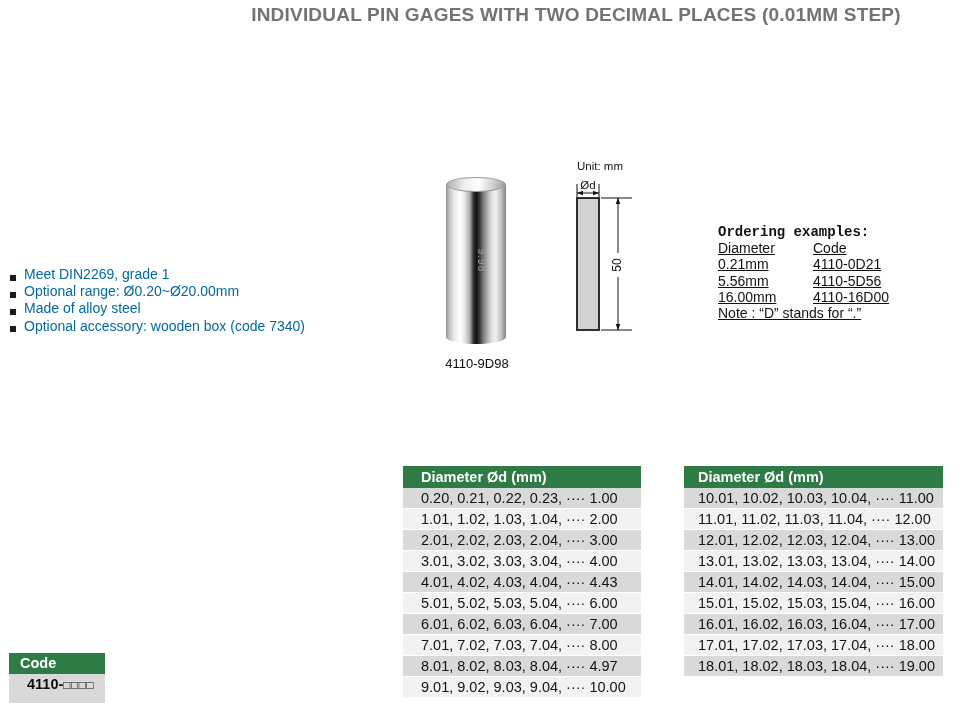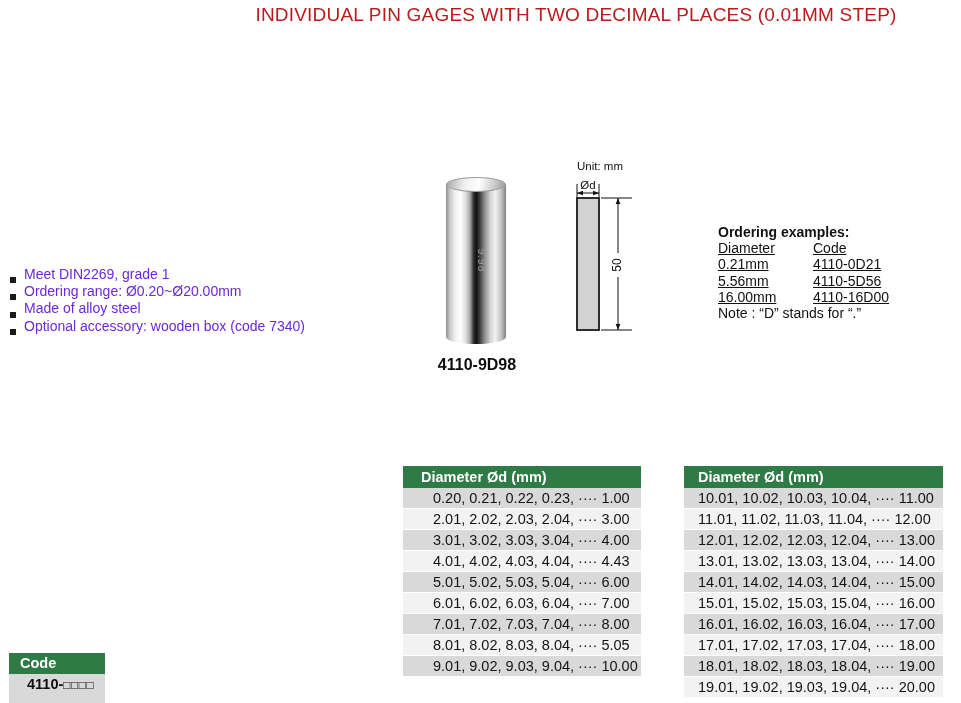--- a/index.html
+++ b/index.html
@@ -11,34 +11,34 @@
     color: #111;
     overflow: hidden;
   }
 
   
   .page-title {
     position: absolute;
     top: 4px; left: 195px; right: 4px;
     text-align: center;
     font-size: 19px;
-    font-weight: normal;
+    font-weight: bold;
     letter-spacing: 0.2px;
-    color: #b91c1c;
+    color: #737373;
     white-space: nowrap;
   }
 
   
   .features { position: absolute; left: 8px; top: 266px; }
   .feature-item {
     display: flex;
-    align-items: flex-end;
+    align-items: center;
     font-size: 14px;
     line-height: 17.2px;
-    color: #6d28d9;
+    color: #0369a1;
     white-space: nowrap;
   }
   .bullet-square {
     width: 6px; height: 6px;
     background: #1a1a1a;
     margin: 6px 8px 0 2px;
     flex: none;
   }
   .feature-bold { font-weight: normal; }
 
@@ -66,49 +66,49 @@
     position: absolute; left: 24px; top: 78px;
     transform: rotate(90deg);
     font-size: 10px;
     letter-spacing: 1px;
     color: #9b9b9b;
     z-index: 3;
   }
   .pin-caption {
     position: absolute; left: 416px; top: 356px; width: 122px;
     text-align: center;
-    font-size: 16px;
-    font-weight: bold;
+    font-size: 13px;
+    font-weight: normal;
     color: #0d0d0d;
   }
 
   
   .tech-drawing { position: absolute; left: 565px; top: 157px; }
 
   
   .ordering { position: absolute; left: 718px; top: 224px; font-size: 14px; line-height: 16.2px; }
-  .ordering-heading { font-weight: bold; }
+  .ordering-heading { font-weight: bold; font-family: Liberation Mono, monospace; }
   .ordering-row { display: grid; grid-template-columns: 95px auto; text-decoration: underline; }
-  .ordering-note { white-space: nowrap; }
+  .ordering-note { white-space: nowrap; text-decoration: underline; }
 
   
   .pin-table { position: absolute; top: 466px; font-size: 14.5px; }
   .pin-table.left  { left: 403px; width: 238px; }
   .pin-table.right { left: 684px; width: 259px; }
   .tbl-header {
     height: 22px; line-height: 22px;
     background: var(--green);
     color: #ffffff;
     font-weight: bold;
     padding-left: 18px;
   }
   .t-row {
     height: 21px; line-height: 20px;
     border-bottom: 1px solid #ffffff;
-    padding-left: 30px;
+    padding-left: 18px;
     color: #141414;
     white-space: nowrap;
   }
   .pin-table.right .tbl-header, .pin-table.right .t-row { padding-left: 14px; }
   .pin-table > div:nth-child(even) { background: #d9d9d9; }
   .pin-table > div:nth-child(odd):not(.tbl-header) { background: #f2f2f2; }
 
   
   .code-box { position: absolute; left: 9px; top: 653px; width: 96px; font-size: 14.5px; }
   .code-header {
@@ -133,21 +133,21 @@
 
 <div class="page-title">INDIVIDUAL PIN GAGES WITH TWO DECIMAL PLACES (0.01MM STEP)</div>
 
 <div class="features">
   <div class="feature-item">
     <span class="bullet-square"></span>
     <span><span>Meet DIN2269, grade 1</span><span class="feature-bold"></span><span></span></span>
   </div>
   <div class="feature-item">
     <span class="bullet-square"></span>
-    <span><span>Ordering range: Ø0.20~Ø20.00mm</span><span class="feature-bold"></span><span></span></span>
+    <span><span>Optional range: Ø0.20~Ø20.00mm</span><span class="feature-bold"></span><span></span></span>
   </div>
   <div class="feature-item">
     <span class="bullet-square"></span>
     <span><span>Made of alloy steel</span><span class="feature-bold"></span><span></span></span>
   </div>
   <div class="feature-item">
     <span class="bullet-square"></span>
     <span><span>Optional accessory: wooden box (code </span><span class="feature-bold">7340</span><span>)</span></span>
   </div>
 </div>
@@ -197,40 +197,40 @@
   <div class="ordering-row">
     <span>16.00mm</span>
     <span>4110-16D00</span>
   </div>
   <div class="ordering-note">Note : “D” stands for “.”</div>
 </div>
 
 <div class="pin-table left">
   <div class="tbl-header">Diameter Ød (mm)</div>
   <div class="t-row">0.20, 0.21, 0.22, 0.23, ···· 1.00</div>
+  <div class="t-row">1.01, 1.02, 1.03, 1.04, ···· 2.00</div>
   <div class="t-row">2.01, 2.02, 2.03, 2.04, ···· 3.00</div>
   <div class="t-row">3.01, 3.02, 3.03, 3.04, ···· 4.00</div>
   <div class="t-row">4.01, 4.02, 4.03, 4.04, ···· 4.43</div>
   <div class="t-row">5.01, 5.02, 5.03, 5.04, ···· 6.00</div>
   <div class="t-row">6.01, 6.02, 6.03, 6.04, ···· 7.00</div>
   <div class="t-row">7.01, 7.02, 7.03, 7.04, ···· 8.00</div>
-  <div class="t-row">8.01, 8.02, 8.03, 8.04, ···· 5.05</div>
+  <div class="t-row">8.01, 8.02, 8.03, 8.04, ···· 4.97</div>
   <div class="t-row">9.01, 9.02, 9.03, 9.04, ···· 10.00</div>
 </div>
 
 <div class="pin-table right">
   <div class="tbl-header">Diameter Ød (mm)</div>
   <div class="t-row">10.01, 10.02, 10.03, 10.04, ···· 11.00</div>
   <div class="t-row">11.01, 11.02, 11.03, 11.04, ···· 12.00</div>
   <div class="t-row">12.01, 12.02, 12.03, 12.04, ···· 13.00</div>
   <div class="t-row">13.01, 13.02, 13.03, 13.04, ···· 14.00</div>
   <div class="t-row">14.01, 14.02, 14.03, 14.04, ···· 15.00</div>
   <div class="t-row">15.01, 15.02, 15.03, 15.04, ···· 16.00</div>
   <div class="t-row">16.01, 16.02, 16.03, 16.04, ···· 17.00</div>
   <div class="t-row">17.01, 17.02, 17.03, 17.04, ···· 18.00</div>
   <div class="t-row">18.01, 18.02, 18.03, 18.04, ···· 19.00</div>
-  <div class="t-row">19.01, 19.02, 19.03, 19.04, ···· 20.00</div>
 </div>
 
 <div class="code-box">
   <div class="code-header">Code</div>
   <div class="code-value"><span>4110-</span><span class="code-squares">□□□□</span></div>
 </div>
 
 </body></html>

